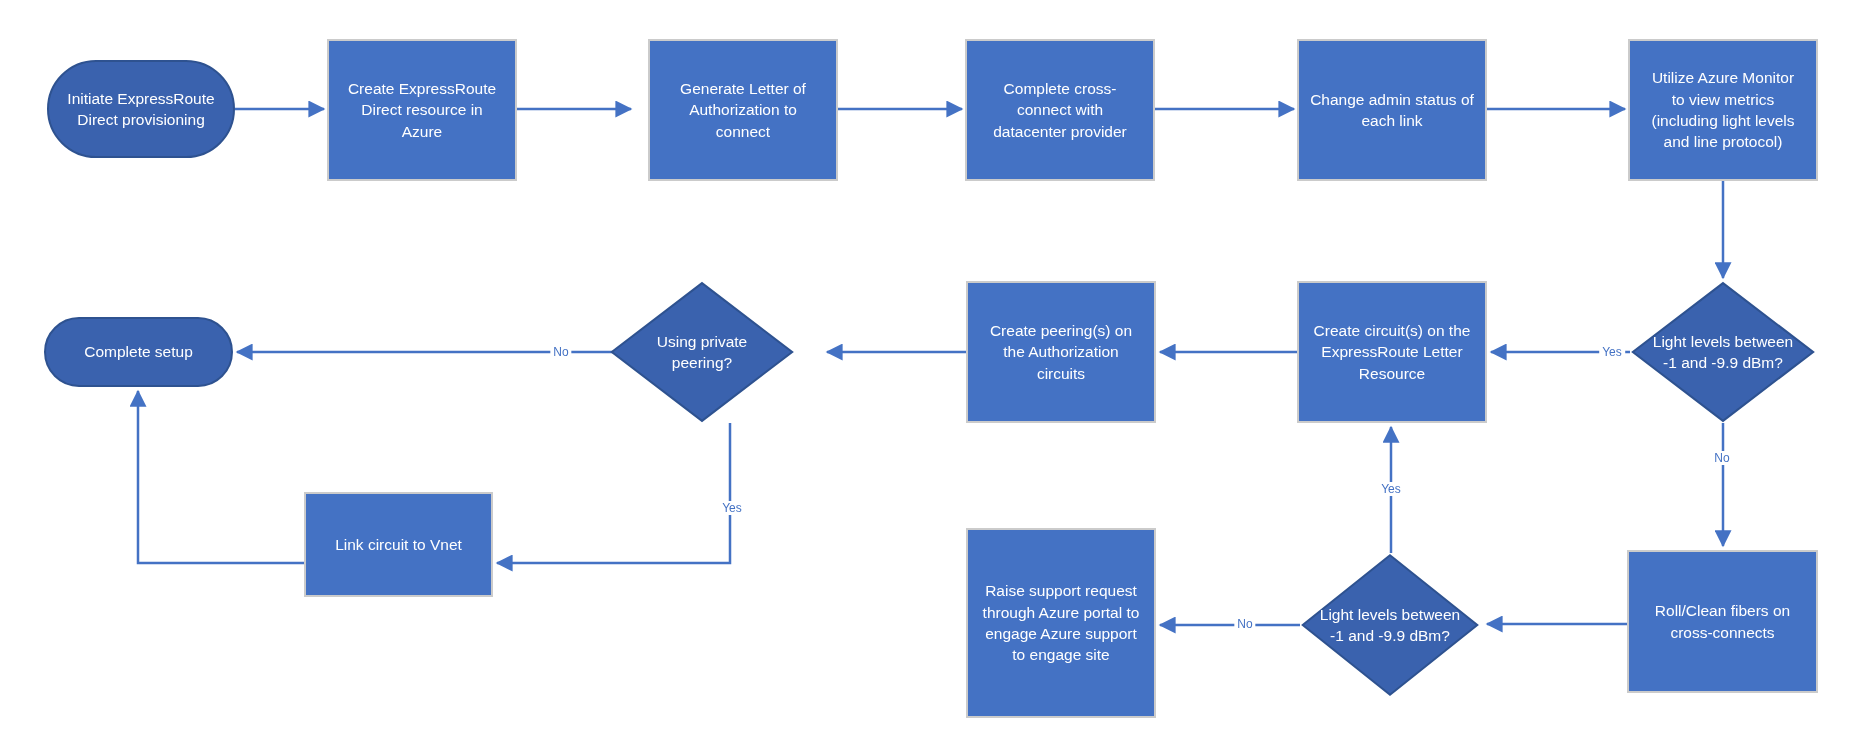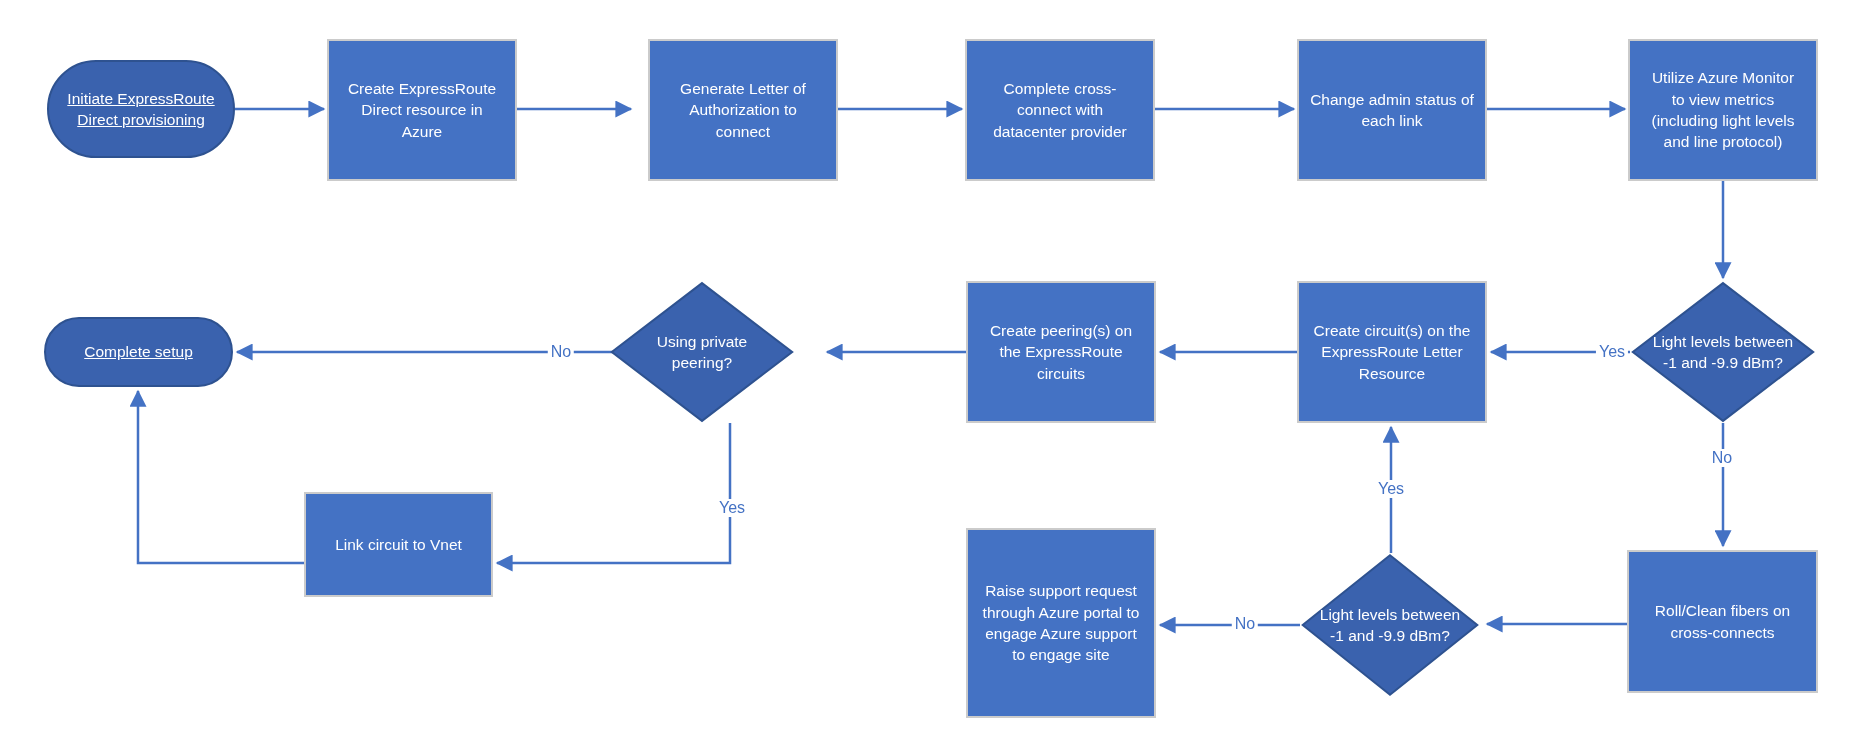--- a/index.html
+++ b/index.html
@@ -19,31 +19,31 @@
   }
   .wires{position:absolute;left:0;top:0;pointer-events:none;}
   .wires path{stroke:var(--connector);stroke-width:2.5;fill:none;}
   .wires marker path{fill:var(--connector);stroke:none;}
   .node{
     position:absolute;display:flex;align-items:center;justify-content:center;
     box-sizing:border-box;text-align:center;color:var(--node-text);
     font-size:15.5px;line-height:1.38;
   }
   .process{background:var(--process-fill);border:2px solid var(--process-border);}
-  .terminator{background:var(--decision-fill);border:2.5px solid var(--decision-border);text-decoration:underline;}
+  .terminator{background:var(--decision-fill);border:2.5px solid var(--decision-border);}
   .diamond{background:transparent;border:none;}
   .diamond .shape{position:absolute;left:0;top:0;width:100%;height:100%;}
   .diamond .shape polygon{
     fill:var(--decision-fill);stroke:var(--decision-border);
     stroke-width:2;vector-effect:non-scaling-stroke;
   }
   .txt{position:relative;z-index:2;}
   .edge-label{
     position:absolute;transform:translate(-50%,-50%);
-    color:var(--label-text);font-size:16px;line-height:1;
+    color:var(--label-text);font-size:12px;line-height:1;
     background:var(--background);padding:1px 3px;z-index:3;
   }
 </style>
 </head>
 <body>
 
 <div class="canvas">
 
   <svg class="wires" width="1871" height="736" viewBox="0 0 1871 736">
     <defs>
@@ -98,21 +98,21 @@
       <polygon points="50,1.5 98.5,50 50,98.5 1.5,50"></polygon>
     </svg>
     <div class="txt" style="max-width:148px">Light levels between -1 and -9.9 dBm?</div>
   </div>
 
   <div class="node process" style="left:1297px;top:281px;width:190px;height:142px">
     <div class="txt" style="max-width:165px">Create circuit(s) on the ExpressRoute Letter Resource</div>
   </div>
 
   <div class="node process" style="left:966px;top:281px;width:190px;height:142px">
-    <div class="txt" style="max-width:165px">Create peering(s) on the ExpressRoute circuits</div>
+    <div class="txt" style="max-width:165px">Create peering(s) on the Authorization circuits</div>
   </div>
 
   <div class="node diamond" style="left:609px;top:281px;width:186px;height:142px">
     <svg class="shape" viewBox="0 0 100 100" preserveAspectRatio="none">
       <polygon points="50,1.5 98.5,50 50,98.5 1.5,50"></polygon>
     </svg>
     <div class="txt" style="max-width:112px">Using private peering?</div>
   </div>
 
   <div class="node terminator" style="left:44px;top:317px;width:189px;height:70px;border-radius:35px">

